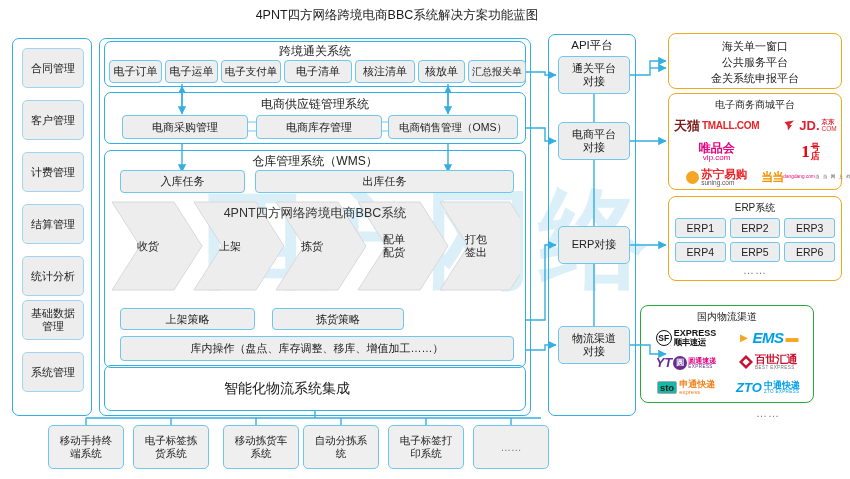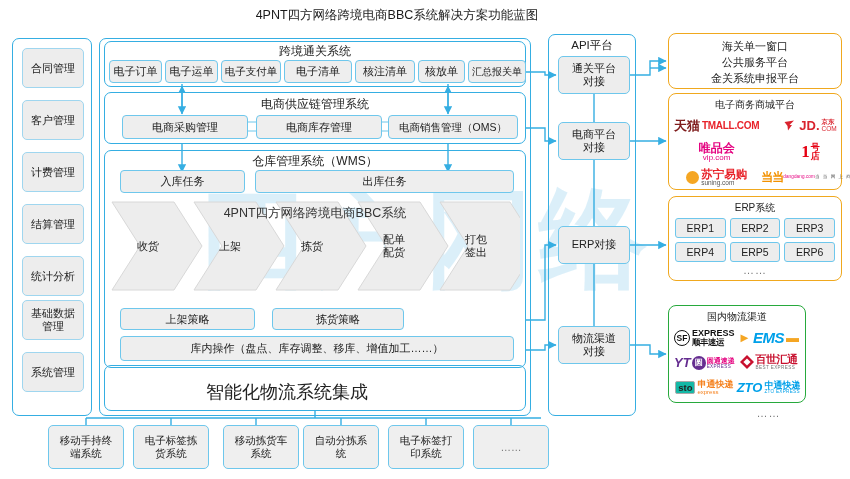--- a/index.html
+++ b/index.html
@@ -253,21 +253,21 @@
   <div class="chev-label" style="left:364px; top:233px; width:60px; white-space:pre-line;">配单
 配货</div>
   <div class="chev-label" style="left:446px; top:233px; width:60px; white-space:pre-line;">打包
 签出</div>
 
   <div class="gbox" style="left:120px; top:308px; width:135px; height:22px;">上架策略</div>
   <div class="gbox" style="left:272px; top:308px; width:132px; height:22px;">拣货策略</div>
   <div class="gbox" style="left:120px; top:336px; width:394px; height:25px;">库内操作（盘点、库存调整、移库、增值加工……）</div>
 
   <div class="outline" style="left:104px; top:365px; width:422px; height:46px;"></div>
-  <div class="sec-title" style="left:104px; top:380px; width:366px; font-size:18px;">智能化物流系统集成</div>
+  <div class="sec-title" style="left:104px; top:380px; width:366px; font-size:14px;">智能化物流系统集成</div>
 
   <div class="outline api-frame"></div>
   <div class="api-title">API平台</div>
   <div class="api-box" style="top:56px; white-space:pre-line;">通关平台
 对接</div>
   <div class="api-box" style="top:122px; white-space:pre-line;">电商平台
 对接</div>
   <div class="api-box" style="top:226px;">ERP对接</div>
   <div class="api-box" style="top:326px; white-space:pre-line;">物流渠道
 对接</div>
@@ -338,21 +338,21 @@
       <div class="erp-cell">ERP1</div>
       <div class="erp-cell">ERP2</div>
       <div class="erp-cell">ERP3</div>
       <div class="erp-cell">ERP4</div>
       <div class="erp-cell">ERP5</div>
       <div class="erp-cell">ERP6</div>
     </div>
     <div class="dots" style="padding-top:2px;">……</div>
   </div>
 
-  <div class="rpanel green" style="left:668px; top:305px; width:138px; height:98px;">
+  <div class="rpanel green" style="left:640px; top:305px; width:174px; height:98px;">
     <div class="rpanel-title">国内物流渠道</div>
     <div class="logo-grid" style="row-gap:2px;">
       <div class="logo-cell">
         <span class="lg">
           <span class="sf-mark">SF</span>
           <span style="display:flex;flex-direction:column;">
             <span class="sf-en">EXPRESS</span>
               <span class="sf-cn">顺丰速运</span>
           </span>
         </span>

